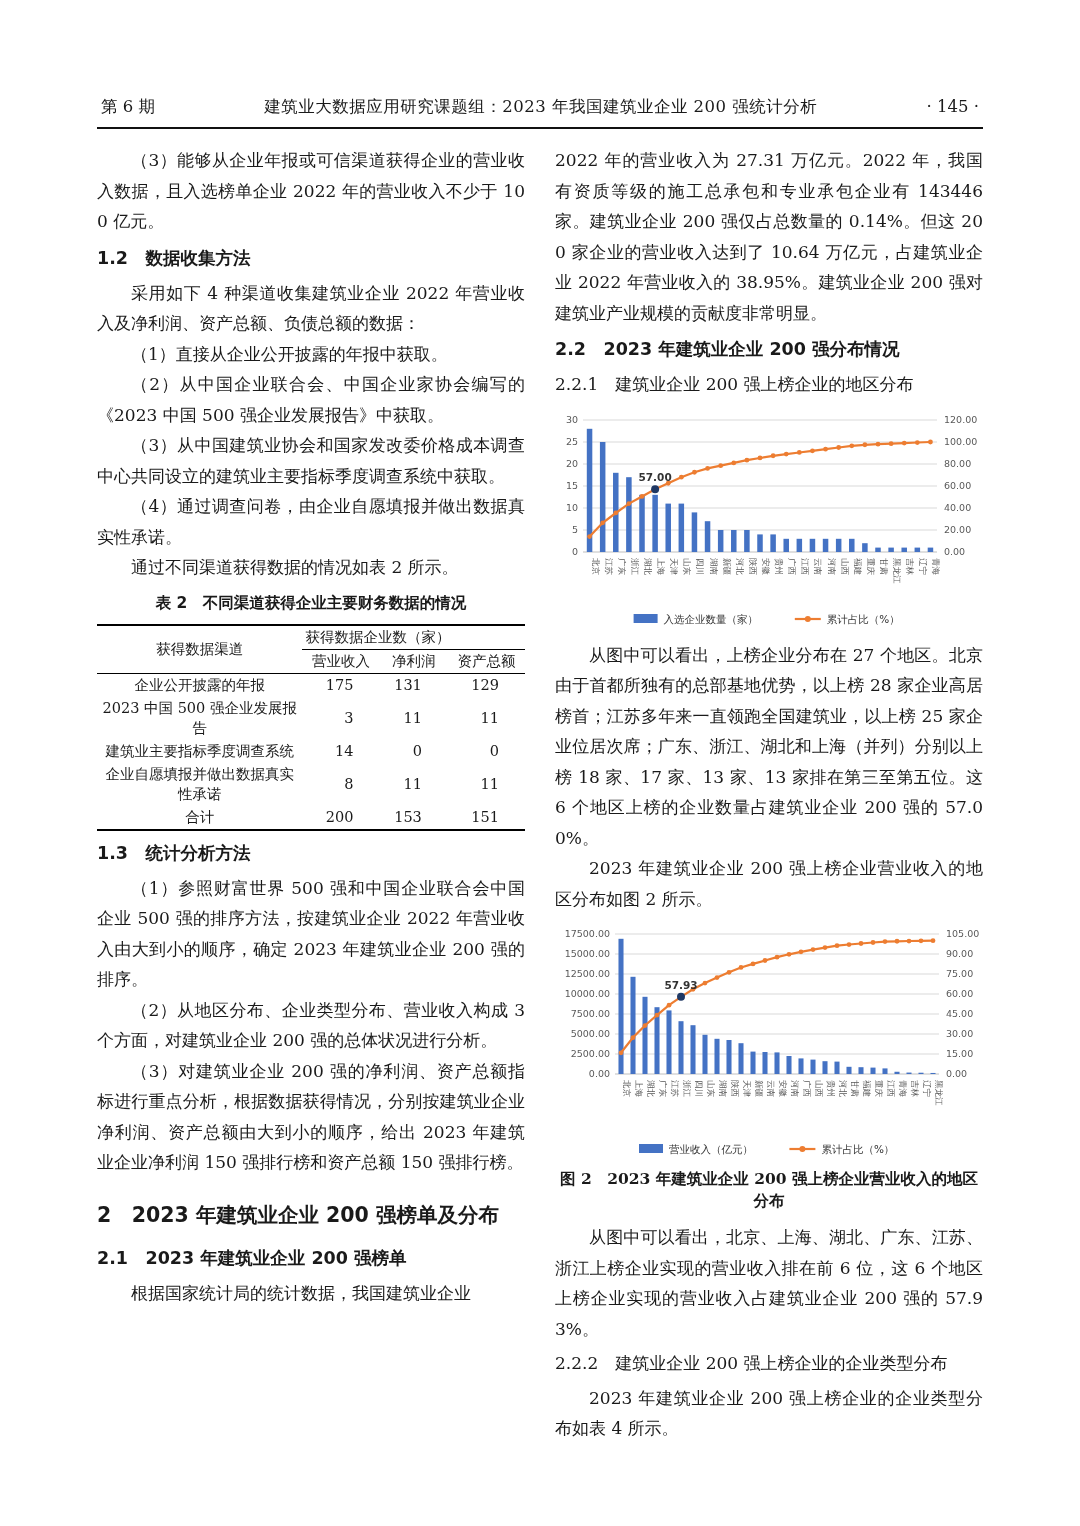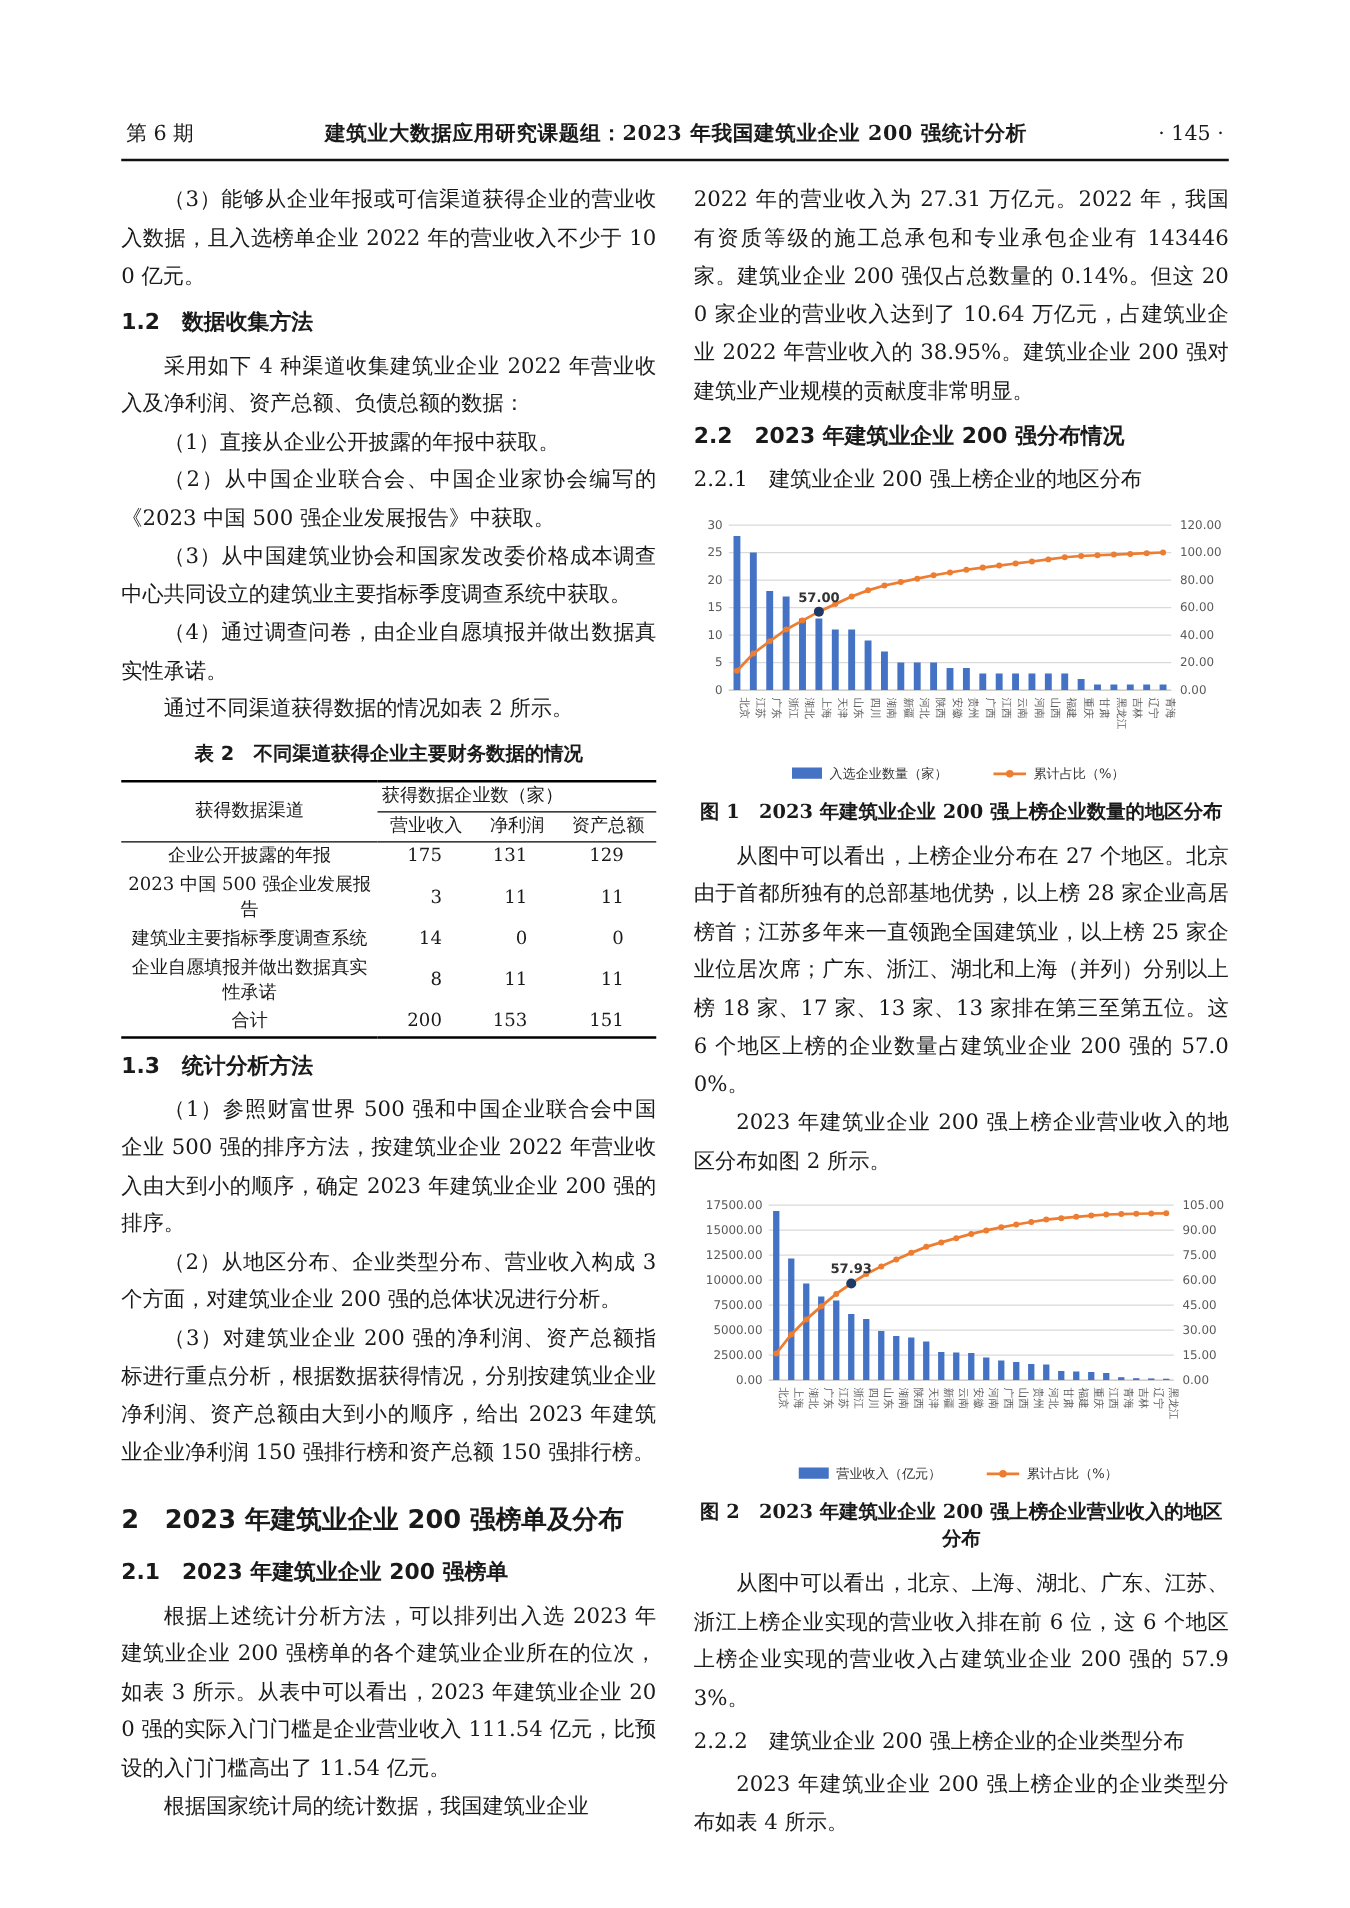--- a/index.html
+++ b/index.html
@@ -1,20 +1,20 @@
 <!DOCTYPE html>
 <html><head>
 <meta charset="utf-8">
 <style>
   html,body{margin:0;padding:0;background:#ffffff;}
   body{width:1080px;height:1526px;overflow:hidden;font-family:"DejaVu Serif",serif;color:#1a1a1a;}
   .page{width:1080px;height:1238px;position:relative;box-sizing:border-box;padding:96px 97px 0 97px;}
   
   .runhead{display:flex;justify-content:space-between;align-items:baseline;font-size:16.5px;padding:0 4px 9px 4px;}
-  .runhead .mid{letter-spacing:.5px;font-weight:bold;}
+  .runhead .mid{letter-spacing:.5px;}
   .headrule{border-top:2.4px solid #111;height:0;margin-bottom:2px;}
   
   .cols{display:flex;gap:30px;margin-top:16px;}
   .col{width:428px;}
   p.body{margin:0;font-size:17px;line-height:30.5px;text-align:justify;text-indent:2em;word-break:break-all;}
   p.body.noind{text-indent:0;}
   h3.sec{font-family:"DejaVu Sans","Liberation Sans",sans-serif;font-size:17.5px;font-weight:bold;margin:7px 0 6px 0;line-height:28px;}
   h2.chap{font-family:"DejaVu Sans","Liberation Sans",sans-serif;font-size:20.5px;font-weight:bold;margin:22px 0 14px 0;line-height:30px;}
   h4.sub{font-size:17px;font-weight:normal;margin:4px 0;line-height:30.5px;}
   
@@ -105,21 +105,20 @@
             </tbody>
         </table>
       </div>
 
       <h3 class="sec">1.3　统计分析方法</h3>
       <p class="body">（1）参照财富世界 500 强和中国企业联合会中国企业 500 强的排序方法，按建筑业企业 2022 年营业收入由大到小的顺序，确定 2023 年建筑业企业 200 强的排序。</p>
       <p class="body">（2）从地区分布、企业类型分布、营业收入构成 3 个方面，对建筑业企业 200 强的总体状况进行分析。</p>
       <p class="body">（3）对建筑业企业 200 强的净利润、资产总额指标进行重点分析，根据数据获得情况，分别按建筑业企业净利润、资产总额由大到小的顺序，给出 2023 年建筑业企业净利润 150 强排行榜和资产总额 150 强排行榜。</p>
       <h2 class="chap">2　2023 年建筑业企业 200 强榜单及分布</h2>
       <h3 class="sec">2.1　2023 年建筑业企业 200 强榜单</h3>
-      <p class="body">根据上述统计分析方法，可以排列出入选 2023 年建筑业企业 200 强榜单的各个建筑业企业所在的位次，如表 3 所示。从表中可以看出，2023 年建筑业企业 200 强的实际入门门槛是企业营业收入 111.54 亿元，比预设的入门门槛高出了 11.54 亿元。</p>
       <p class="body">根据国家统计局的统计数据，我国建筑业企业</p>
     </div>
 
     <div class="col">
       <p class="body noind">2022 年的营业收入为 27.31 万亿元。2022 年，我国有资质等级的施工总承包和专业承包企业有 143446 家。建筑业企业 200 强仅占总数量的 0.14%。但这 200 家企业的营业收入达到了 10.64 万亿元，占建筑业企业 2022 年营业收入的 38.95%。建筑业企业 200 强对建筑业产业规模的贡献度非常明显。</p>
       <h3 class="sec">2.2　2023 年建筑业企业 200 强分布情况</h3>
       <h4 class="sub">2.2.1　建筑业企业 200 强上榜企业的地区分布</h4>
 
       <div class="figure">
         <div id="fig1-chart"><svg width="428" height="220" viewBox="0 0 428 220">
@@ -226,21 +225,20 @@
               <text x="339.1111111111111" y="148" font-size="8.5" fill="#595959" transform="rotate(90 339.1111111111111 148)" text-anchor="start">黑龙江</text>
               <text x="352.22222222222223" y="148" font-size="8.5" fill="#595959" transform="rotate(90 352.22222222222223 148)" text-anchor="start">吉林</text>
               <text x="365.3333333333333" y="148" font-size="8.5" fill="#595959" transform="rotate(90 365.3333333333333 148)" text-anchor="start">辽宁</text>
               <text x="378.44444444444446" y="148" font-size="8.5" fill="#595959" transform="rotate(90 378.44444444444446 148)" text-anchor="start">青海</text>
               <rect x="78.6" y="204" width="24" height="9" fill="#4472C4"></rect>
               <text x="108.6" y="212.5" font-size="10.5" fill="#333">入选企业数量（家）</text>
               <line x1="239.79999999999998" y1="209" x2="265.79999999999995" y2="209" stroke="#ED7D31" stroke-width="2.2"></line>
               <circle cx="252.79999999999998" cy="209" r="3" fill="#ED7D31"></circle>
               <text x="271.79999999999995" y="212.5" font-size="10.5" fill="#333">累计占比（%）</text>
             </svg></div>
-        <div class="figcap">图 1　2023 年建筑业企业 200 强上榜企业数量的地区分布</div>
       </div>
 
       <p class="body">从图中可以看出，上榜企业分布在 27 个地区。北京由于首都所独有的总部基地优势，以上榜 28 家企业高居榜首；江苏多年来一直领跑全国建筑业，以上榜 25 家企业位居次席；广东、浙江、湖北和上海（并列）分别以上榜 18 家、17 家、13 家、13 家排在第三至第五位。这 6 个地区上榜的企业数量占建筑业企业 200 强的 57.00%。</p>
       <p class="body">2023 年建筑业企业 200 强上榜企业营业收入的地区分布如图 2 所示。</p>
 
       <div class="figure">
         <div id="fig2-chart"><svg width="428" height="236" viewBox="0 0 428 236">
               <line x1="60" y1="150" x2="384" y2="150" stroke="#BFBFBF" stroke-width="1"></line>
               <text x="55" y="153.2" text-anchor="end" font-size="9.5" fill="#595959">0.00</text>
               <line x1="60" y1="130" x2="384" y2="130" stroke="#D9D9D9" stroke-width="1"></line>

